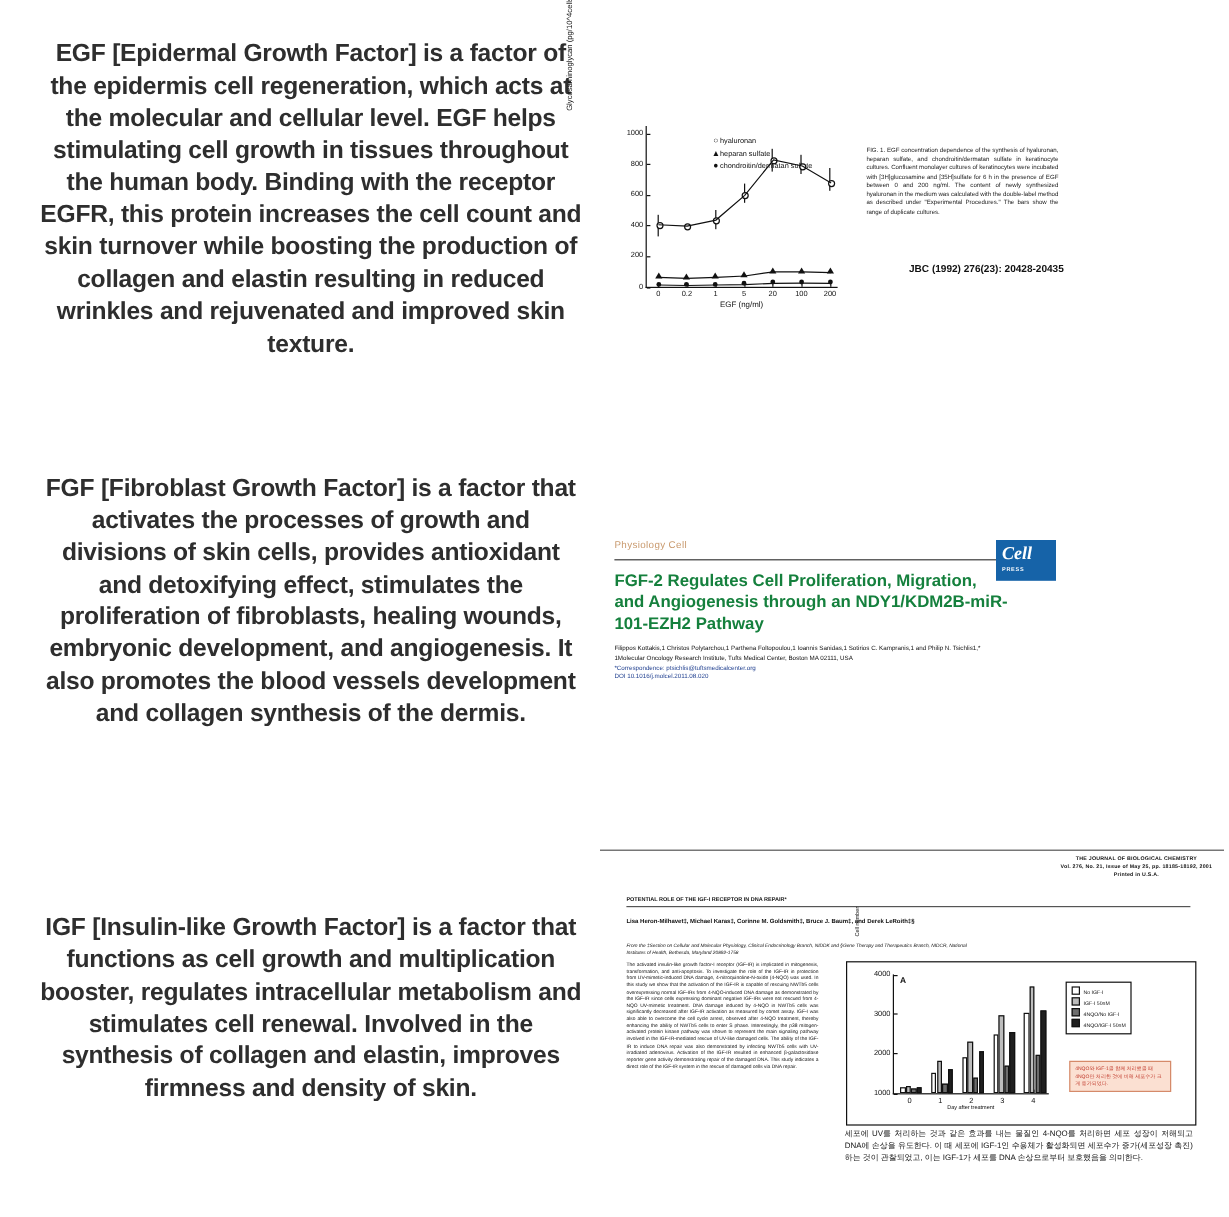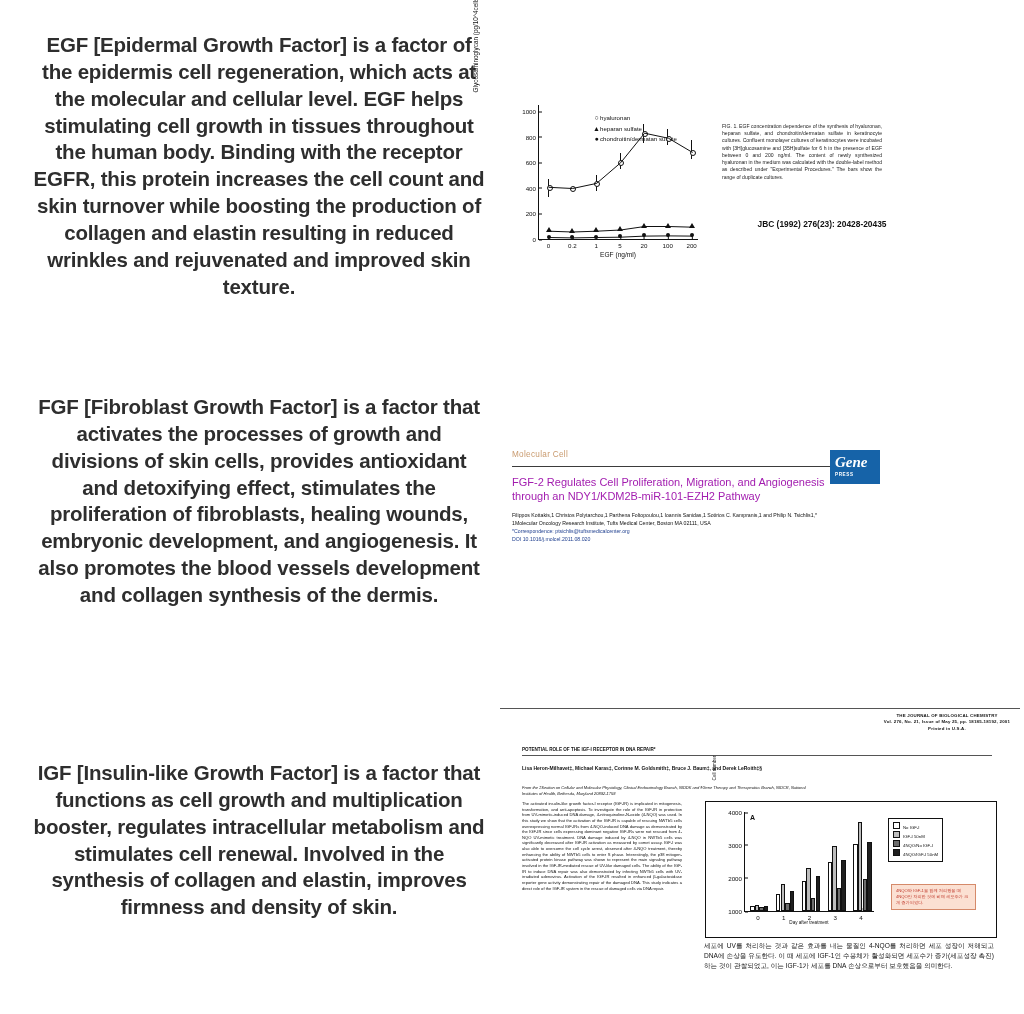--- a/index.html
+++ b/index.html
@@ -201,23 +201,23 @@
     letter-spacing: 0.2px;
     margin-top: -1px;
   }
   .mc-rule {
     width: 330px;
     height: 1.2px;
     background: #3b3b3b;
     margin: 7px 0 8px 0;
   }
   .mc-title {
-    font-size: 11px;
-    font-weight: 400;
-    color: #a21caf;
+    font-size: 14px;
+    font-weight: 700;
+    color: #15803d;
     line-height: 1.28;
     max-width: 330px;
   }
   .mc-authors {
     margin-top: 9px;
     font-size: 5.2px;
     line-height: 1.5;
     color: #1f3f8f;
     max-width: 330px;
   }
@@ -500,31 +500,31 @@
     </div>
   </div>
 </div>
 
 <div class="section" id="sec2">
   <div class="text-col">
     <p class="desc">FGF [Fibroblast Growth Factor] is a factor that activates the processes of growth and divisions of skin cells, provides antioxidant and detoxifying effect, stimulates the proliferation of fibroblasts, healing wounds, embryonic development, and angiogenesis. It also promotes the blood vessels development and collagen synthesis of the dermis.</p>
   </div>
   <div class="fig-col">
     <div class="fig2">
-      <div class="mc-label">Molecular Cell</div>
+      <div class="mc-label">Physiology Cell</div>
       <div class="mc-rule"></div>
       <div class="mc-title">FGF-2 Regulates Cell Proliferation, Migration, and Angiogenesis through an NDY1/KDM2B-miR-101-EZH2 Pathway</div>
       <div class="mc-authors">
         <div class="blk">Filippos Kottakis,1 Christos Polytarchou,1 Parthena Foltopoulou,1 Ioannis Sanidas,1 Sotirios C. Kampranis,1 and Philip N. Tsichlis1,*</div>
         <div class="blk">1Molecular Oncology Research Institute, Tufts Medical Center, Boston MA 02111, USA</div>
         <div>*Correspondence: ptsichlis@tuftsmedicalcenter.org</div>
         <div>DOI 10.1016/j.molcel.2011.08.020</div>
       </div>
       <div class="cell-logo">
-        <div class="c1">Gene</div>
+        <div class="c1">Cell</div>
         <div class="c2">PRESS</div>
       </div>
     </div>
   </div>
 </div>
 
 <div class="section" id="sec3">
   <div class="text-col">
     <p class="desc">IGF [Insulin-like Growth Factor] is a factor that functions as cell growth and multiplication booster, regulates intracellular metabolism and stimulates cell renewal. Involved in the synthesis of collagen and elastin, improves firmness and density of skin.</p>
   </div>

